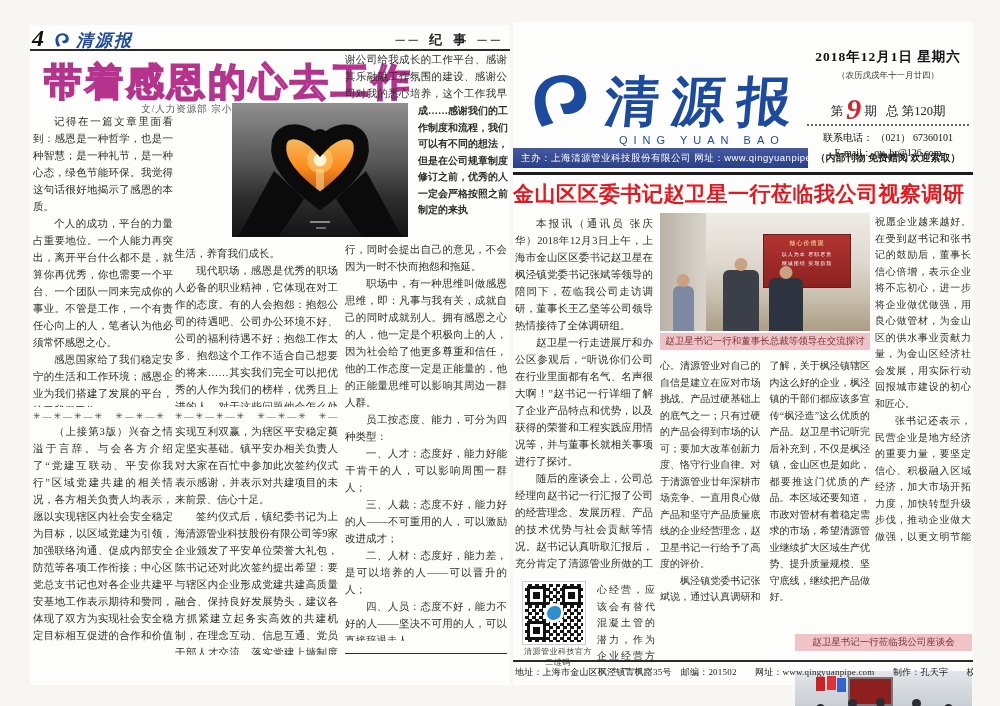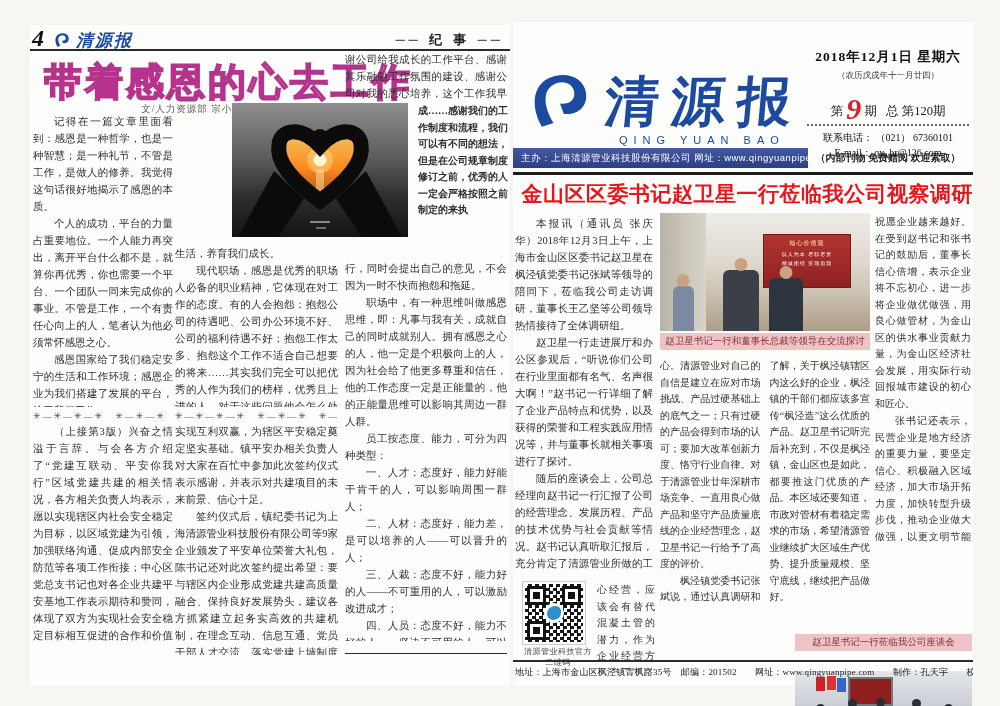--- a/index.html
+++ b/index.html
@@ -27,21 +27,21 @@
   .mast-pinyin{font-size:11px;color:#1b4a9e;letter-spacing:6px;font-family:"Liberation Sans",sans-serif;}
   .mi-date{font-weight:bold;font-size:13.5px;color:#111;text-align:center;letter-spacing:1px;}
   .mi-lunar{font-size:8.5px;color:#333;text-align:center;margin-top:4px;}
   .mi-issue{font-size:12.5px;color:#222;text-align:center;margin-top:17px;}
   .mi-issue .big9{font-size:30px;font-weight:bold;font-style:italic;color:#d8232a;line-height:20px;vertical-align:-4px;}
   .mi-dot{border-top:2px dotted #666;margin:4px 2px;}
   .mi-line{font-size:10px;color:#111;text-align:center;line-height:15px;}
   .blue-bar{background:linear-gradient(180deg,#44599f,#2b3f86);color:#fff;font-size:9.5px;
             line-height:20px;padding-left:8px;letter-spacing:.5px;white-space:nowrap;overflow:hidden;font-family:"Liberation Sans",sans-serif;}
   .mast-note{font-size:10px;font-weight:bold;color:#222;line-height:20px;text-align:center;}
-  .rp-headline{font-weight:bold;font-size:21px;color:#e8151c;letter-spacing:.5px;white-space:nowrap;text-align:right;}
+  .rp-headline{font-weight:bold;font-size:21px;color:#e8151c;letter-spacing:.5px;white-space:nowrap;text-align:left;}
   
   .photo-cap{background:#f0c3c8;color:#7c3434;font-size:9.5px;line-height:17px;text-align:center;
              white-space:nowrap;overflow:hidden;}
   .qr-cap{font-size:8px;color:#444;text-align:center;margin-top:2px;letter-spacing:.5px;}
   .footer-line{font-size:9px;color:#222;white-space:nowrap;overflow:hidden;letter-spacing:.2px;}
   
   .photo{overflow:hidden;position:relative;background:#888;}
   .ph-corridor{background:linear-gradient(180deg,#efece6 0%,#ded8cf 42%,#c8bead 72%,#ac9d86 100%);}
   .ph-corridor .lwall{position:absolute;left:0;top:0;width:22%;height:100%;
       background:linear-gradient(90deg,#b9b2a6,#d9d4ca);}
@@ -118,47 +118,47 @@
         <rect x="78" y="118" width="20" height="2" fill="#cfcfcf" opacity="0.6"></rect>
         <rect x="84" y="124" width="10" height="2" fill="#bdbdbd" opacity="0.5"></rect>
       </svg>
     </div>
 
     <div class="abs" style="left:388px;top:78px;width:90px;height:138px;overflow:hidden;">
       <p class="p small" style="text-indent:0;font-weight:bold;">成……感谢我们的工作制度和流程，我们可以有不同的想法，但是在公司规章制度修订之前，优秀的人一定会严格按照之前制定的来执</p>
     </div>
 
     <div class="abs" style="left:3px;top:88px;width:140px;height:294px;overflow:hidden;">
-      <p class="p">记得在一篇文章里面看到：感恩是一种哲学，也是一种智慧；是一种礼节，不管是工作，是做人的修养。我觉得这句话很好地揭示了感恩的本质。</p>
+      <p class="p">记得在一篇文章里面看到：感恩是一种哲学，也是一种智慧；是一种礼节，是一种心态，绿色节能环保。我觉得这句话很好地揭示了感恩的本质。</p>
       <p class="p">个人的成功，平台的力量占重要地位。一个人能力再突出，离开平台什么都不是，就算你再优秀，你也需要一个平台、一个团队一同来完成你的事业。不管是工作，一个有责任心向上的人，笔者认为他必须常怀感恩之心。</p>
       <p class="p">感恩国家给了我们稳定安宁的生活和工作环境；感恩企业为我们搭建了发展的平台，给了我们工作，</p>
     </div>
     <div class="sep abs" style="left:3px;top:385px;width:140px;">✳—✳—✳—✳　✳—✳—✳　✳—✳—✳—✳　✳—✳—✳</div>
     <div class="abs" style="left:3px;top:398px;width:140px;height:222px;overflow:hidden;">
       <p class="p">（上接第3版）兴奋之情溢于言辞。与会各方介绍了“党建互联动、平安你我行”区域党建共建的相关情况，各方相关负责人均表示，愿以实现辖区内社会安全稳定为目标，以区域党建为引领，加强联络沟通、促成内部安全防范等各项工作衔接；中心区党总支书记也对各企业共建平安基地工作表示期待和赞同，体现了双方为实现社会安全稳定目标相互促进的合作和价值观。</p>
 
     </div>
 
     <div class="abs" style="left:145px;top:220px;width:163px;height:162px;overflow:hidden;">
       <p class="p" style="text-indent:0;">生活，养育我们成长。</p>
       <p class="p">现代职场，感恩是优秀的职场人必备的职业精神，它体现在对工作的态度。有的人会抱怨：抱怨公司的待遇吧、公司办公环境不好、公司的福利待遇不好；抱怨工作太多、抱怨这个工作不适合自己想要的将来……其实我们完全可以把优秀的人作为我们的榜样，优秀且上进的人，对于这些问题他会怎么处理？他会说：感谢公司提供了锻炼的工作机会，感</p>
     </div>
     <div class="sep abs" style="left:145px;top:385px;width:163px;">✳—✳—✳—✳　✳—✳—✳　✳—✳—✳—✳　✳—✳—✳</div>
     <div class="abs" style="left:145px;top:398px;width:163px;height:232px;overflow:hidden;">
       <p class="p" style="text-indent:0;">实现互利双赢，为辖区平安稳定奠定坚实基础。镇平安办相关负责人对大家在百忙中参加此次签约仪式表示感谢，并表示对共建项目的未来前景、信心十足。</p>
       <p class="p">签约仪式后，镇纪委书记为上海清源管业科技股份有限公司等9家企业颁发了平安单位荣誉大礼包，陈书记还对此次签约提出希望：要与辖区内企业形成党建共建高质量融合、保持良好发展势头，建议各方抓紧建立起务实高效的共建机制，在理念互动、信息互通、党员干部人才交流、落实党建上墙制度等方面，推动党建共建各项任务如期完成，互促共建成效，为树</p>
     </div>
 
     <div class="abs" style="left:315px;top:216px;width:162px;height:400px;overflow:hidden;">
-      <p class="p" style="text-indent:0;margin-top:19px;">行，同时会提出自己的意见，不会因为一时不快而抱怨和拖延。</p>
+      <p class="p" style="text-indent:0;">行，同时会提出自己的意见，不会因为一时不快而抱怨和拖延。</p>
       <p class="p">职场中，有一种思维叫做感恩思维，即：凡事与我有关，成就自己的同时成就别人。拥有感恩之心的人，他一定是个积极向上的人，因为社会给了他更多尊重和信任，他的工作态度一定是正能量的，他的正能量思维可以影响其周边一群人群。</p>
       <p class="p">员工按态度、能力，可分为四种类型：</p>
       <p class="p">一、人才：态度好，能力好能干肯干的人，可以影响周围一群人；</p>
+      <p class="p">三、人裁：态度不好，能力好的人——不可重用的人，可以激励改进成才；</p>
       <p class="p">二、人材：态度好，能力差，是可以培养的人——可以晋升的人；</p>
-      <p class="p">三、人裁：态度不好，能力好的人——不可重用的人，可以激励改进成才；</p>
       <p class="p">四、人员：态度不好，能力不好的人——坚决不可用的人，可以直接辞退走人。</p>
 
     </div>
     <div class="rule1 abs" style="left:315px;top:628px;width:162px;"></div>
   </div>
 
   <div class="page" style="left:513px;top:22px;width:460px;height:663px;">
 
     <svg class="abs" style="left:16px;top:42px;" width="62" height="74" viewBox="0 0 48 48">
       <path fill="#1b4a9e" d="M10 44 C2 30 2 14 14 7 C27 0 42 5 44 17 C46 28 38 35 27 34 L24 26 C31 27 36 23 35 17 C34 10 25 7 18 12 C10 17 12 30 19 41 Z"></path>

